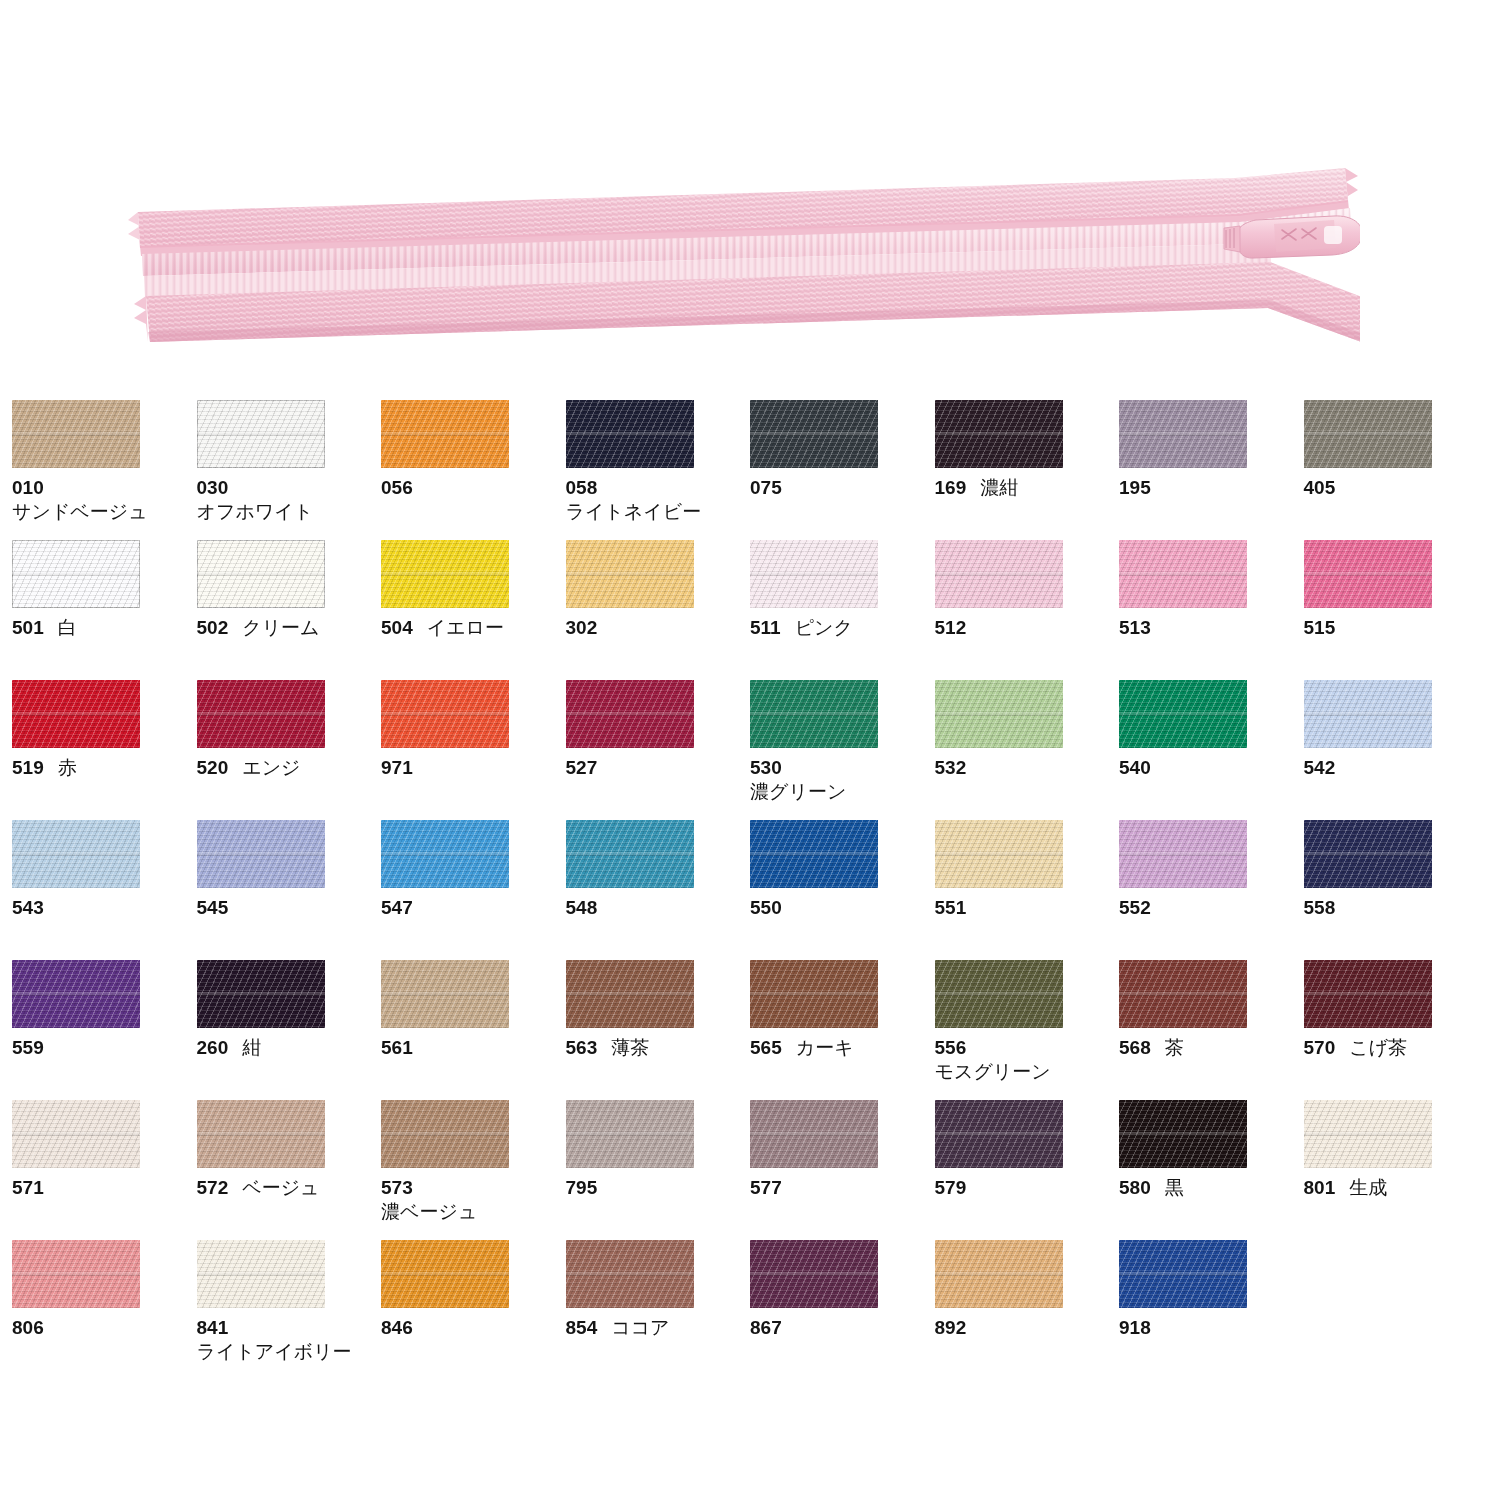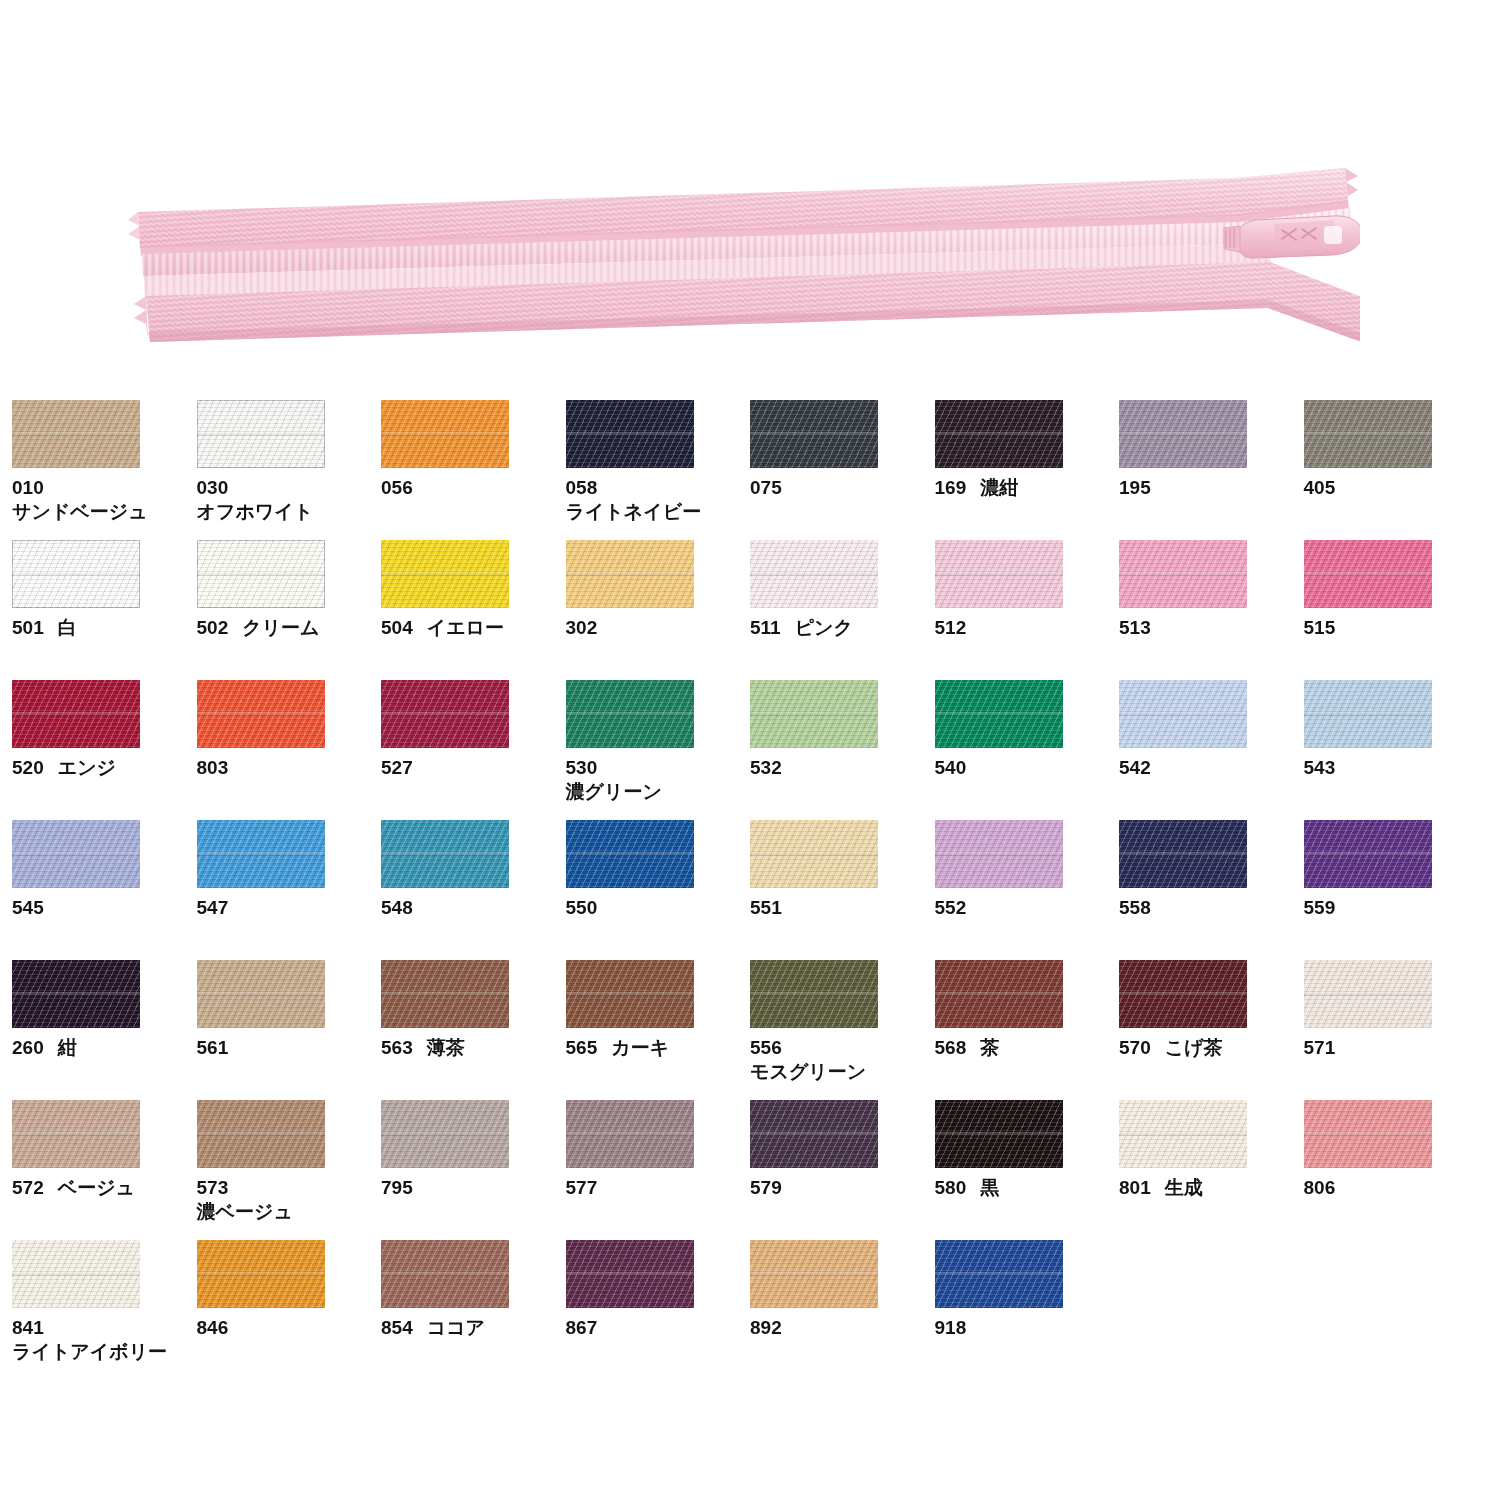--- a/index.html
+++ b/index.html
@@ -100,21 +100,21 @@
     line-height: 1.25;
     letter-spacing: 0px;
     color: #141414;
     white-space: pre-line;
     font-family: "Liberation Sans", "DejaVu Sans", sans-serif;
   }
   .swatch-code {
     font-weight: bold;
   }
   .swatch-name {
-    font-weight: bold;
+    font-weight: normal;
   }
   .gap-sp { display: inline-block; width: 14px; }
 </style>
 </head>
 <body>
 
 <div id="hero">
   <div class="zipper-wrap">
     <svg class="zip-svg" width="1240" height="230" viewBox="0 0 1240 230">
       <defs>
@@ -254,26 +254,30 @@
     </div>
     <div class="swatch-cell">
       <div class="swatch-chip" style="background-color: rgb(242, 165, 195);"></div>
       <div class="swatch-label"><span class="swatch-code">513</span></div>
     </div>
     <div class="swatch-cell">
       <div class="swatch-chip" style="background-color: rgb(234, 107, 152);"></div>
       <div class="swatch-label"><span class="swatch-code">515</span></div>
     </div>
     <div class="swatch-cell">
+      <div class="swatch-chip" style="background-color: rgb(206, 18, 38);"></div>
+      <div class="swatch-label"><span class="swatch-code">519</span><span class="gap-sp"></span><span class="swatch-name">赤</span></div>
+    </div>
+    <div class="swatch-cell">
       <div class="swatch-chip" style="background-color: rgb(166, 21, 54);"></div>
       <div class="swatch-label"><span class="swatch-code">520</span><span class="gap-sp"></span><span class="swatch-name">エンジ</span></div>
     </div>
     <div class="swatch-cell">
       <div class="swatch-chip" style="background-color: rgb(239, 81, 49);"></div>
-      <div class="swatch-label"><span class="swatch-code">803</span></div>
+      <div class="swatch-label"><span class="swatch-code">971</span></div>
     </div>
     <div class="swatch-cell">
       <div class="swatch-chip" style="background-color: rgb(156, 27, 64);"></div>
       <div class="swatch-label"><span class="swatch-code">527</span></div>
     </div>
     <div class="swatch-cell">
       <div class="swatch-chip" style="background-color: rgb(27, 127, 94);"></div>
       <div class="swatch-label"><span class="swatch-code">530</span><br><span class="swatch-name">濃グリーン</span></div>
     </div>
     <div class="swatch-cell">

